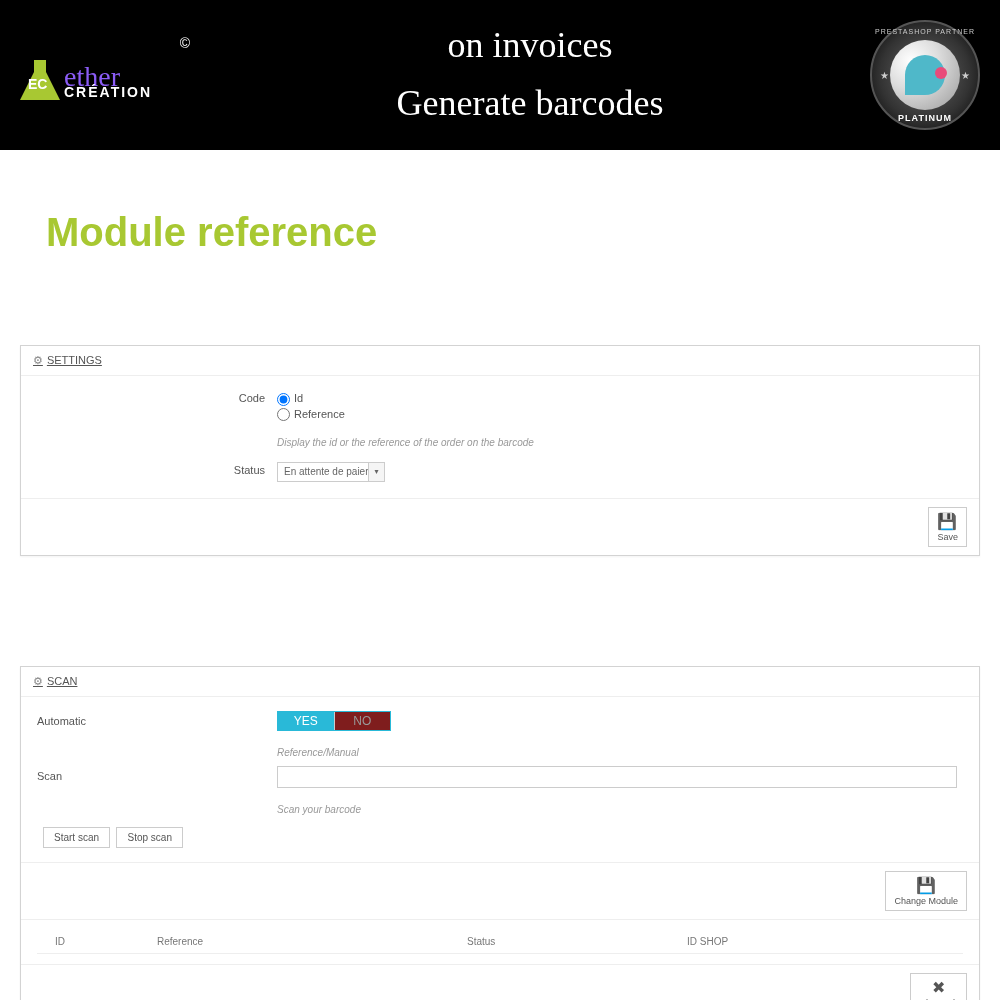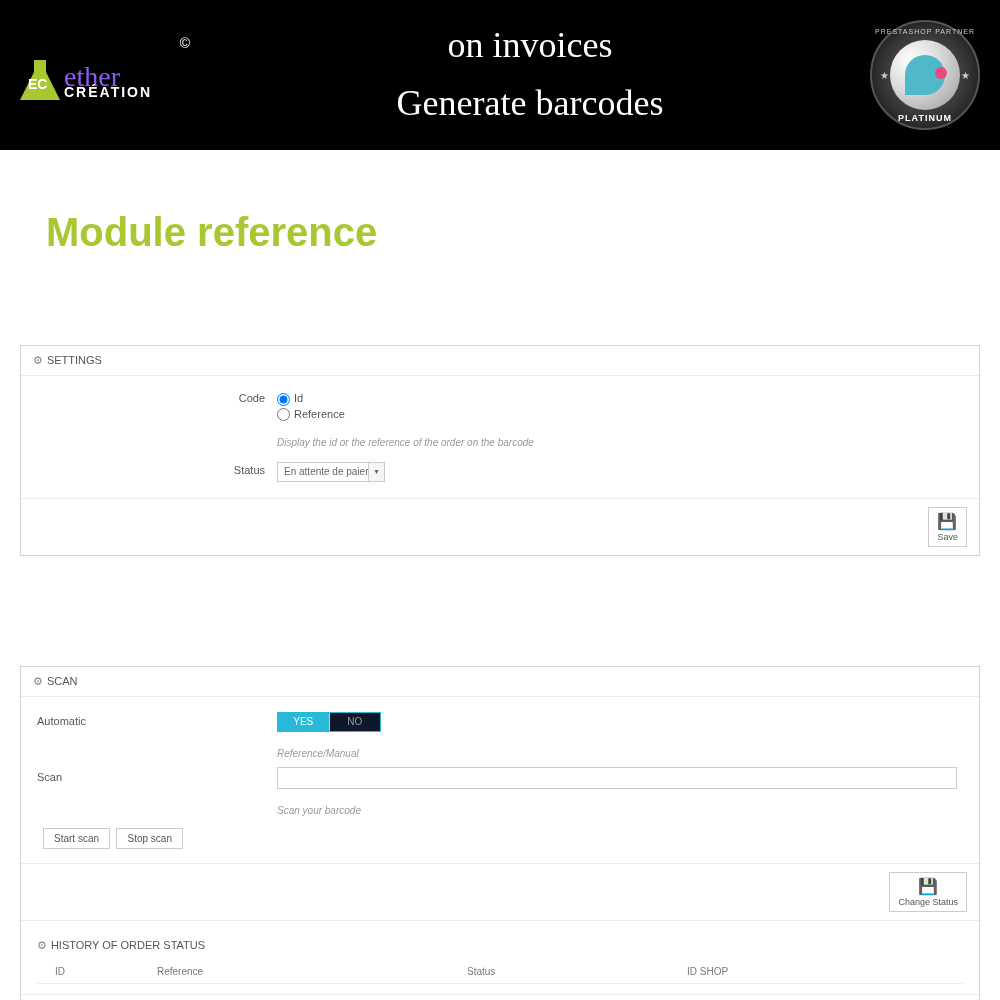--- a/index.html
+++ b/index.html
@@ -101,20 +101,21 @@
     margin: 10px 20px;
     box-shadow: 0 1px 2px rgba(0,0,0,0.05);
   }
   .panel.first { margin-top: 90px; }
   .panel-heading {
     padding: 8px 12px;
     border-bottom: 1px solid #eee;
     font-size: 11px;
     color: #555;
     text-transform: uppercase;
+    text-decoration: underline;
   }
   .panel-heading .icon { font-size: 11px; margin-right: 4px; color: #888; }
   .panel-body { padding: 10px 16px; }
   
   .form-row {
     display: flex;
     align-items: flex-start;
     margin: 4px 0;
   }
   .form-label {
@@ -166,28 +167,28 @@
     text-align: center;
     cursor: pointer;
     min-width: 34px;
   }
   .btn-save .icon { display: block; font-size: 16px; margin-bottom: 1px; color: #555; }
   
   .toggle {
     display: inline-flex;
     border: 1px solid #29b9d8;
     height: 20px;
-    width: 104px;
-    font-size: 10px;
+    width: 114px;
+    font-size: 12px;
   }
   .toggle-yes {
     background: #29b9d8; color: #fff; flex: 1; text-align: center; line-height: 18px;
   }
   .toggle-no {
-    background: #0f172a; color: #999; flex: 1; text-align: center; line-height: 18px; border-left: 1px solid #ccc;
+    background: #7f1d1d; color: #999; flex: 1; text-align: center; line-height: 18px; border-left: 1px solid #ccc;
   }
   
   .text-input {
     width: 680px;
     height: 22px;
     border: 1px solid #ccc;
     background: #fff;
     padding: 2px 6px;
     font-size: 11px;
   }
@@ -320,28 +321,25 @@
       </div>
     </div>
     <div class="btn-row">
       <button class="btn-small">Start scan</button>
       <button class="btn-small">Stop scan</button>
     </div>
   </div>
   <div class="panel-footer">
     <button class="btn-save">
       <span class="icon">💾</span>
-      <span>Change Status</span>
+      <span>Change Module</span>
     </button>
   </div>
 
   <div class="panel-body" style="border-top:1px solid #eee;">
-    <div class="subheading">
-      <span class="icon">⚙</span><span>HISTORY OF ORDER STATUS</span>
-    </div>
     <div class="table-head">
       <div class="th-id">ID</div>
       <div class="th-ref">Reference</div>
       <div class="th-status">Status</div>
       <div class="th-shop">ID SHOP</div>
     </div>
   </div>
   <div class="panel-footer">
     <button class="btn-save">
       <span class="icon">✖</span>

